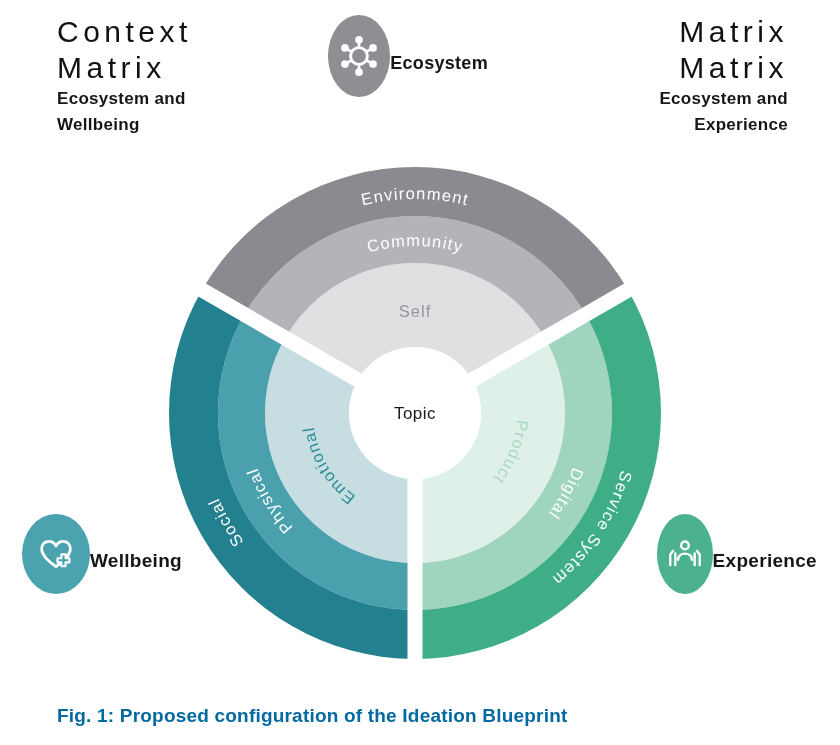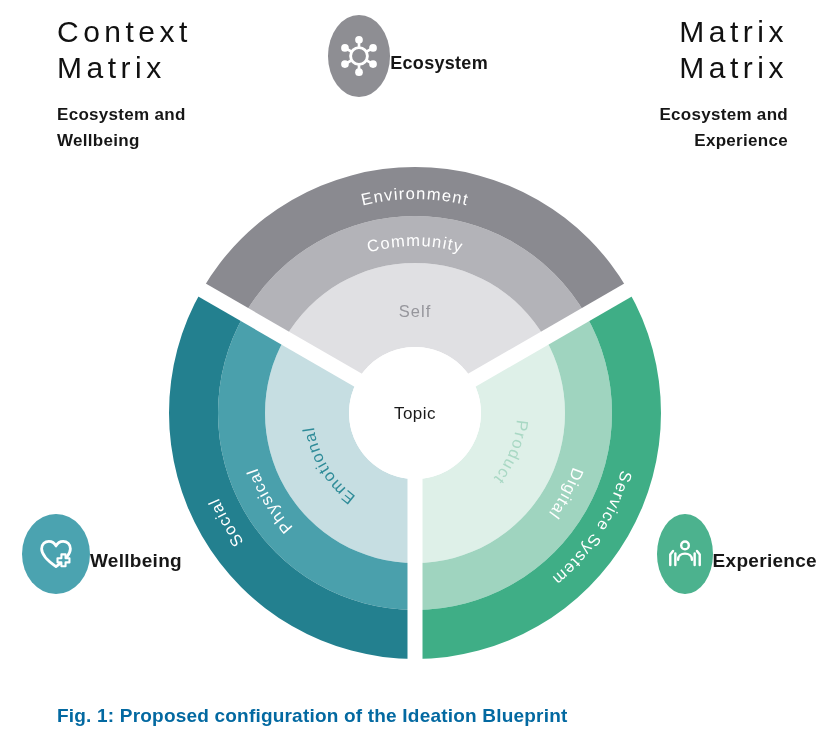--- a/index.html
+++ b/index.html
@@ -5,21 +5,21 @@
   html,body{margin:0;padding:0;}
   body{
     width:840px;height:745px;background:#ffffff;position:relative;overflow:hidden;
     font-family:"Liberation Sans",sans-serif;color:#161616;
   }
   .abs{position:absolute;}
   
   .header-left{left:57px;top:14px;}
   .header-right{right:52px;top:14px;text-align:right;}
   .matrix-title{font-size:30px;font-weight:500;letter-spacing:4.5px;line-height:36px;color:#111;}
-  .matrix-sub{margin-top:16px;font-size:17px;font-weight:600;letter-spacing:0.3px;line-height:26px;}
+  .matrix-sub{margin-top:0;font-size:17px;font-weight:600;letter-spacing:0.3px;line-height:26px;}
   
   .badge{display:flex;align-items:center;}
   .badge-top{left:328px;top:15px;width:160px;}
   .badge-wellbeing{left:22px;top:514px;width:160px;}
   .badge-experience{left:657px;top:514px;width:160px;}
   .badge-circle{border-radius:50%;display:flex;align-items:center;justify-content:center;}
   .badge-circle.sz82{width:82px;height:82px;}
   .badge-circle.sz80{width:80px;height:80px;}
   .badge-label{margin-top:14px;font-size:19px;font-weight:600;letter-spacing:0.3px;white-space:nowrap;}
   .badge-top .badge-label{font-size:18px;}

